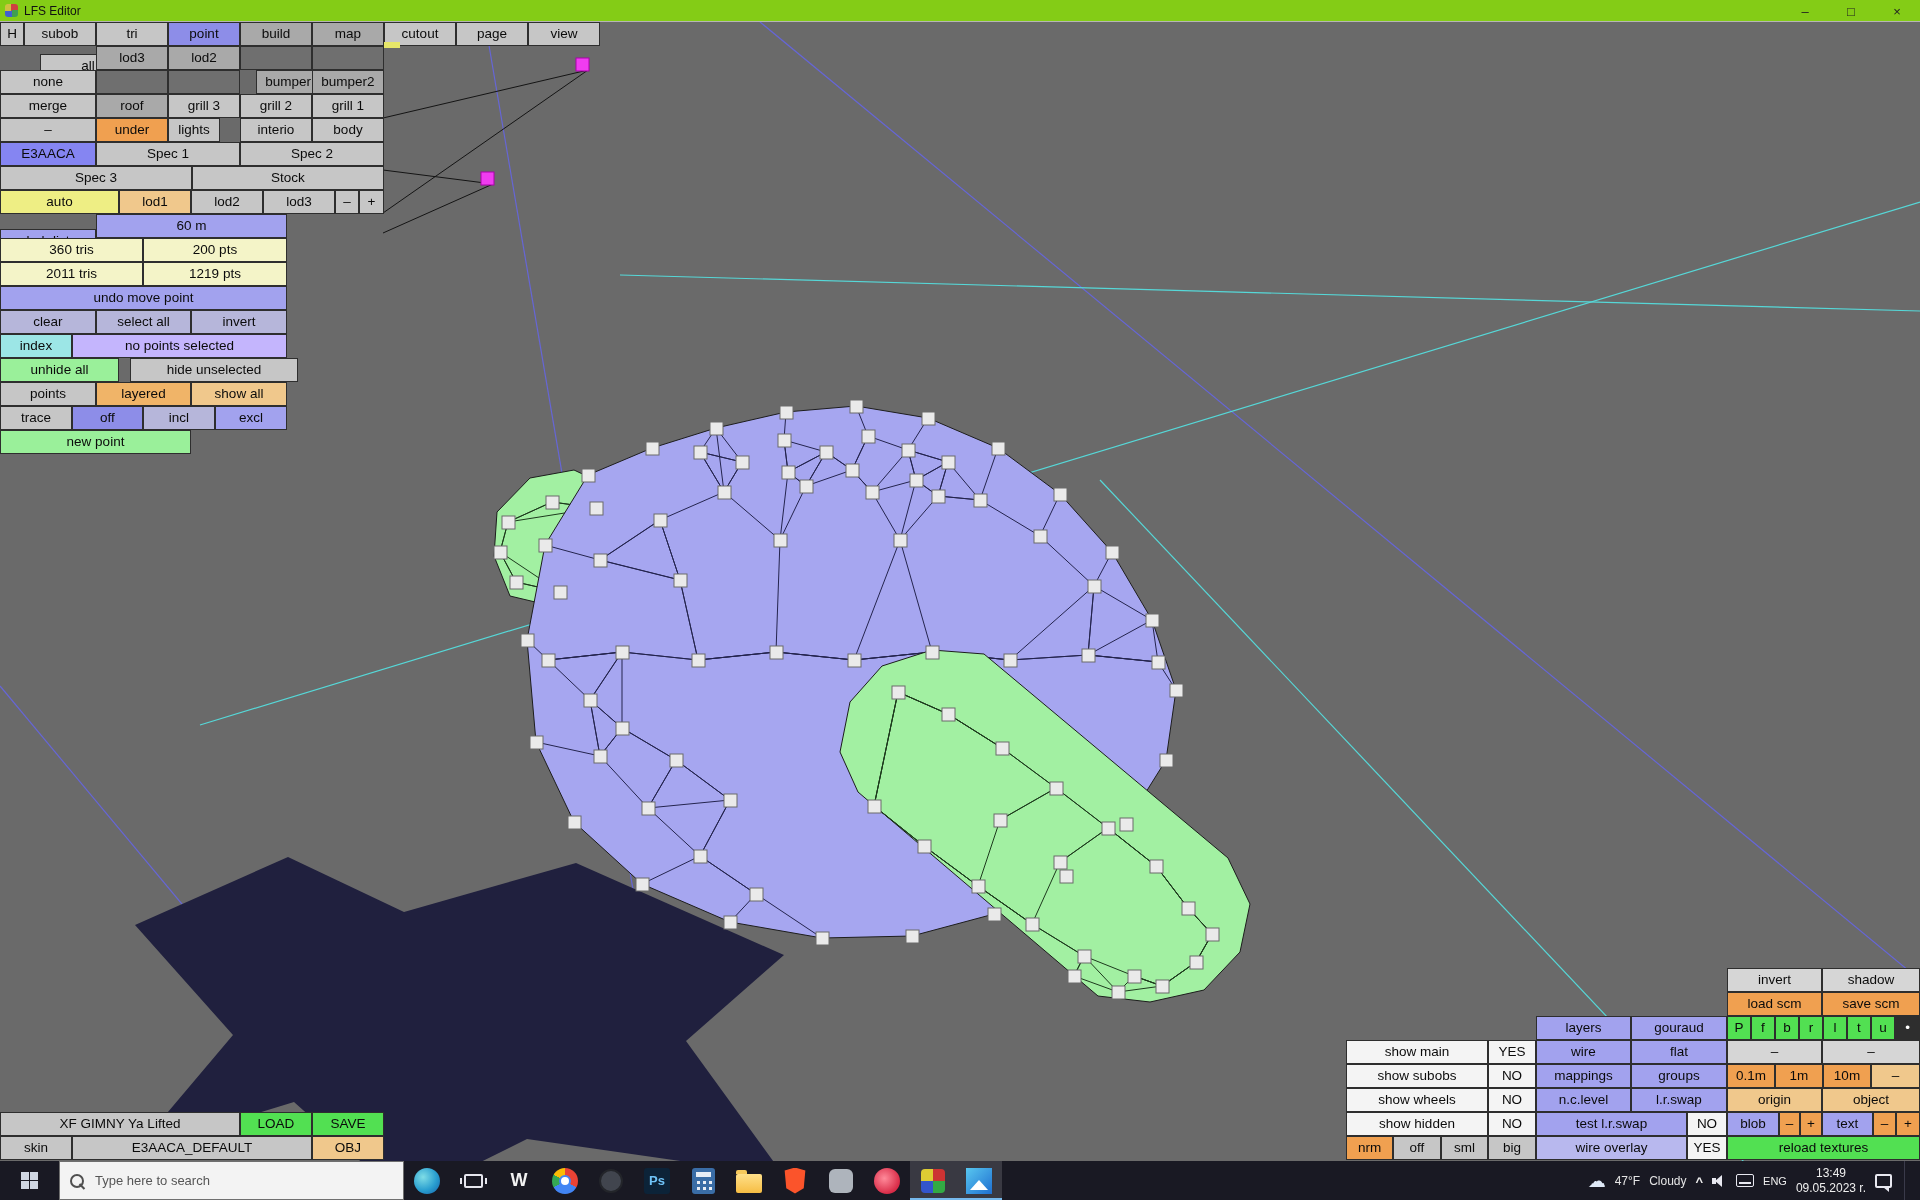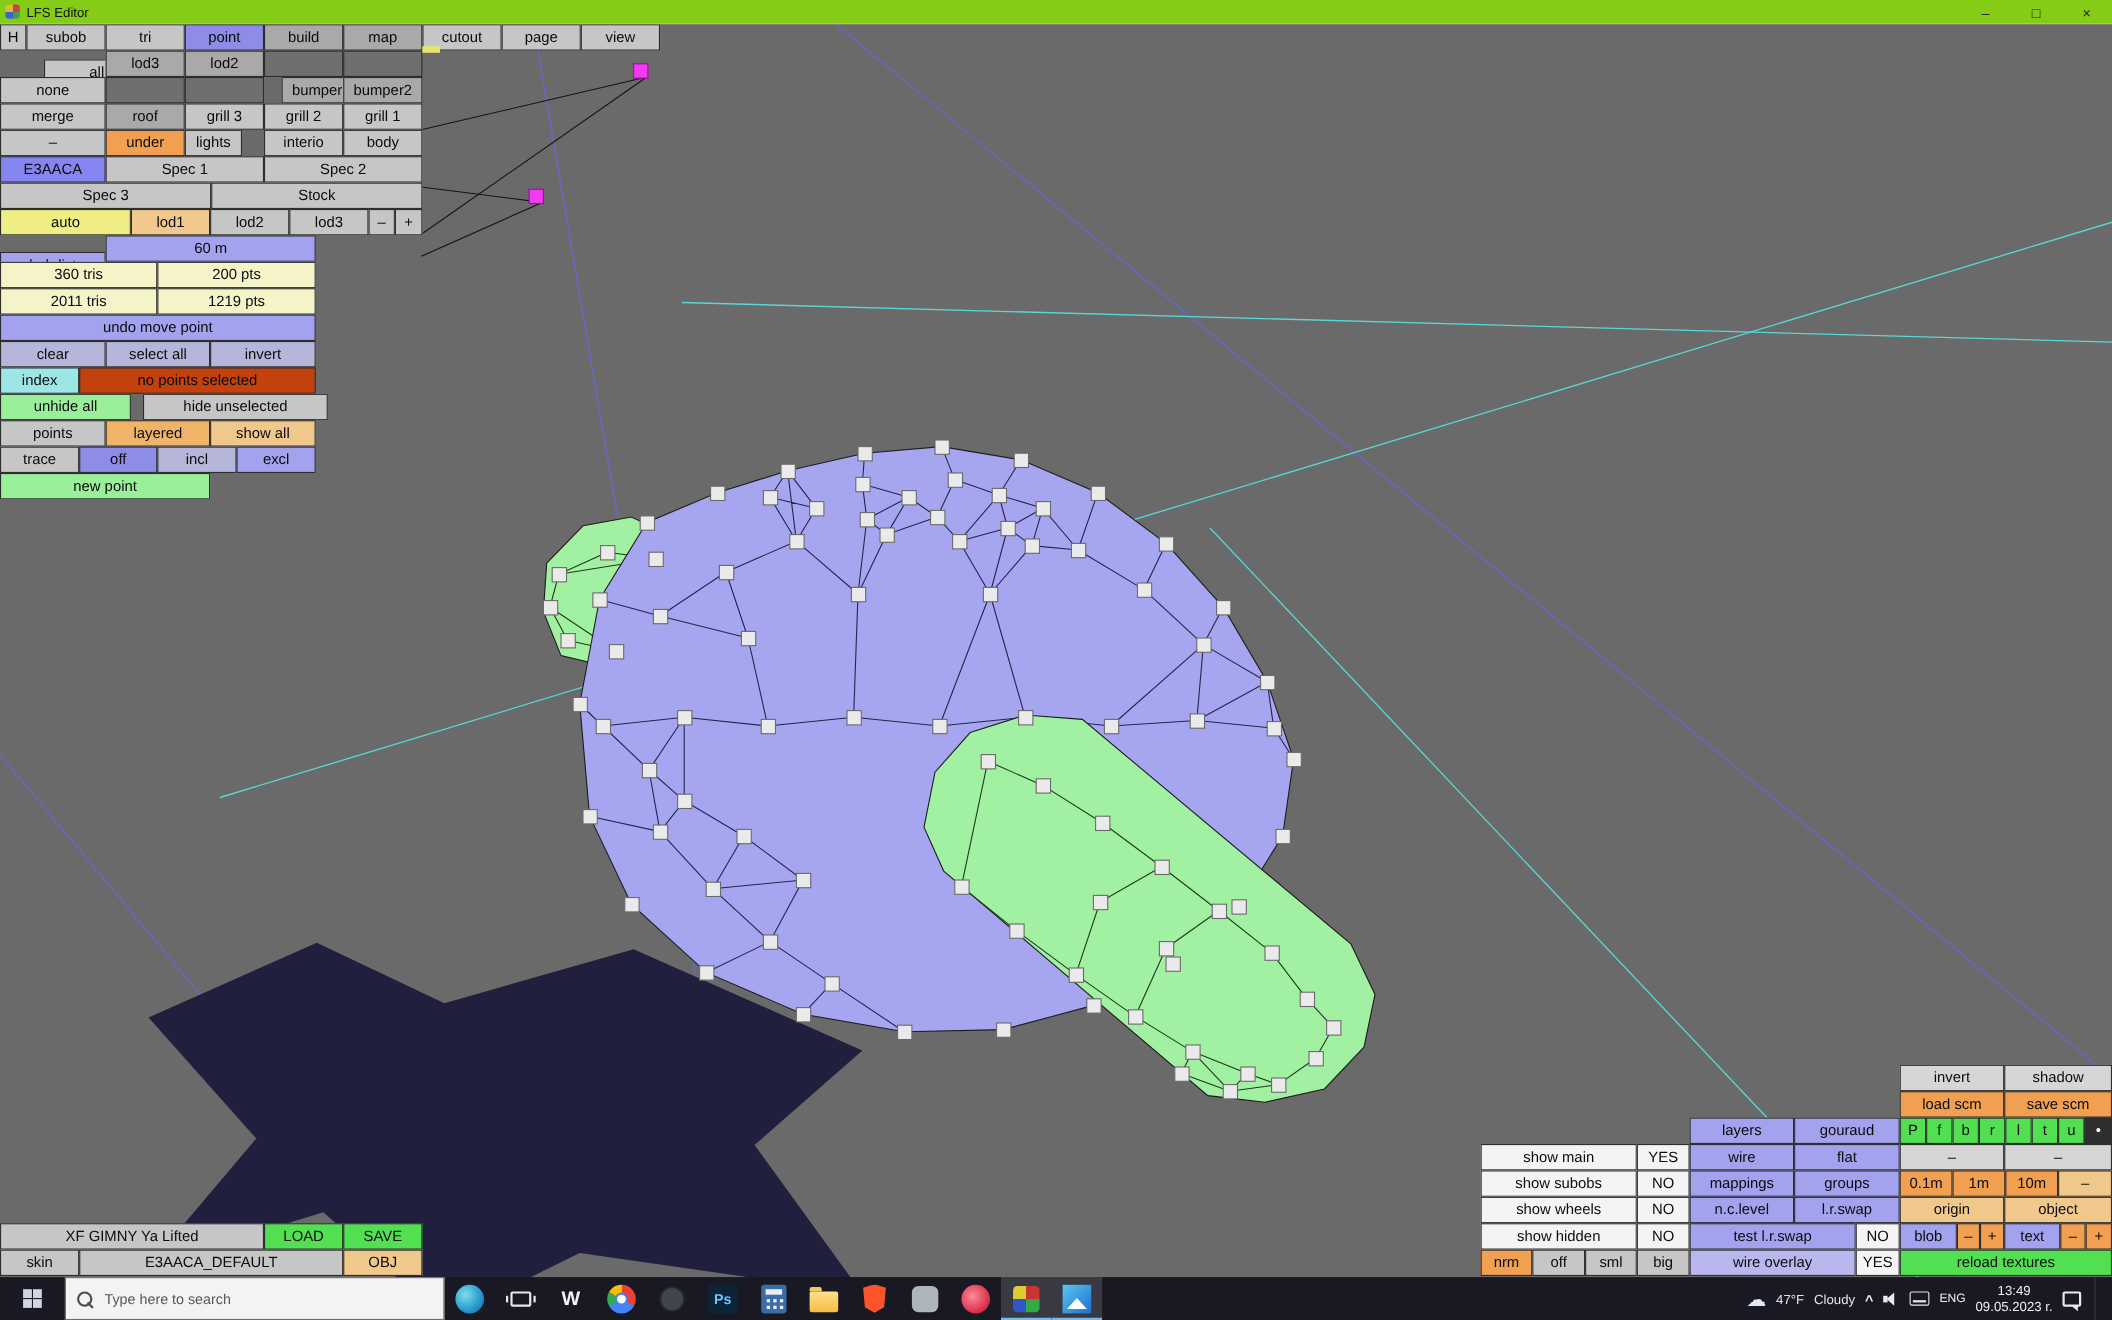--- a/index.html
+++ b/index.html
@@ -30,21 +30,21 @@
   .c-g {background:#c6c6c6}
   .c-g2{background:#a9a9a9}
   .c-g3{background:#d6d6d6}
   .c-dg{background:#6f6f6f}
   .c-b {background:#a2a2ee}
   .c-bs{background:#8d8de8}
   .c-b2{background:#8585f2}
   .c-b3{background:#b8b8ee}
   .c-bl{background:#b6b6da}
   .c-cy{background:#9ce6e6}
-  .c-cyb{background:#c2410c}
+  .c-cyb{background:#c4b5fd}
   .c-gr{background:#9af09a}
   .c-grb{background:#52e052}
   .c-or{background:#f0a050}
   .c-or2{background:#f0b468}
   .c-tn{background:#f0c88c}
   .c-py{background:#f4f4c8}
   .c-yl{background:#eeee84}
   .c-wh{background:#f4f4f4}
   .c-dk{background:#2e2e2e;color:#ffffff}
   #cutout-marker{position:absolute;left:384px;top:42px;width:16px;height:6px;z-index:6}

